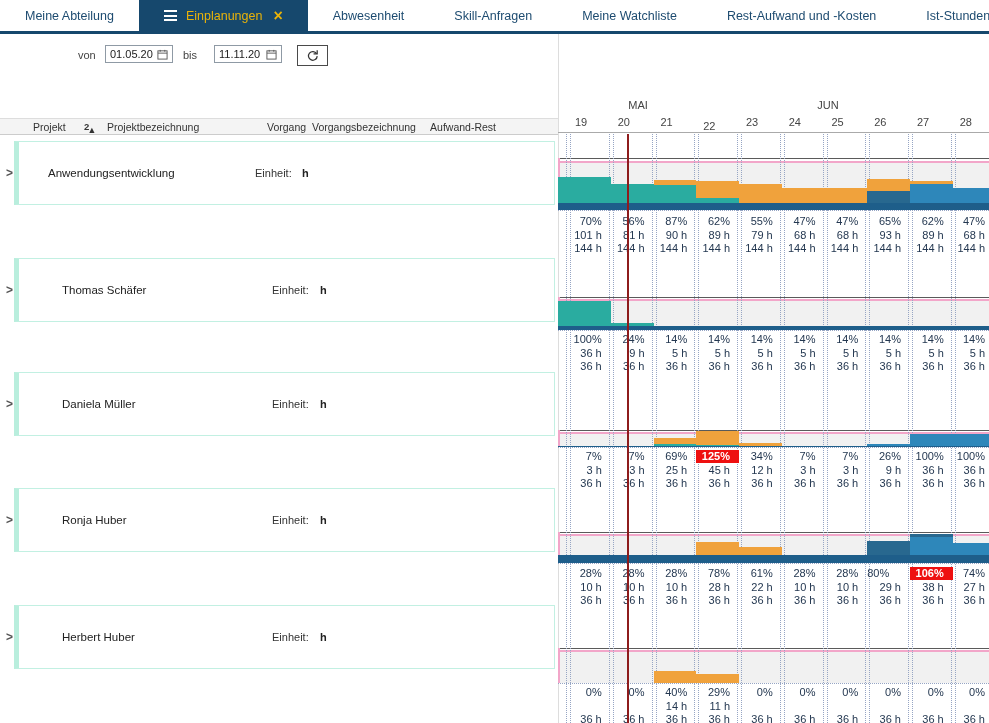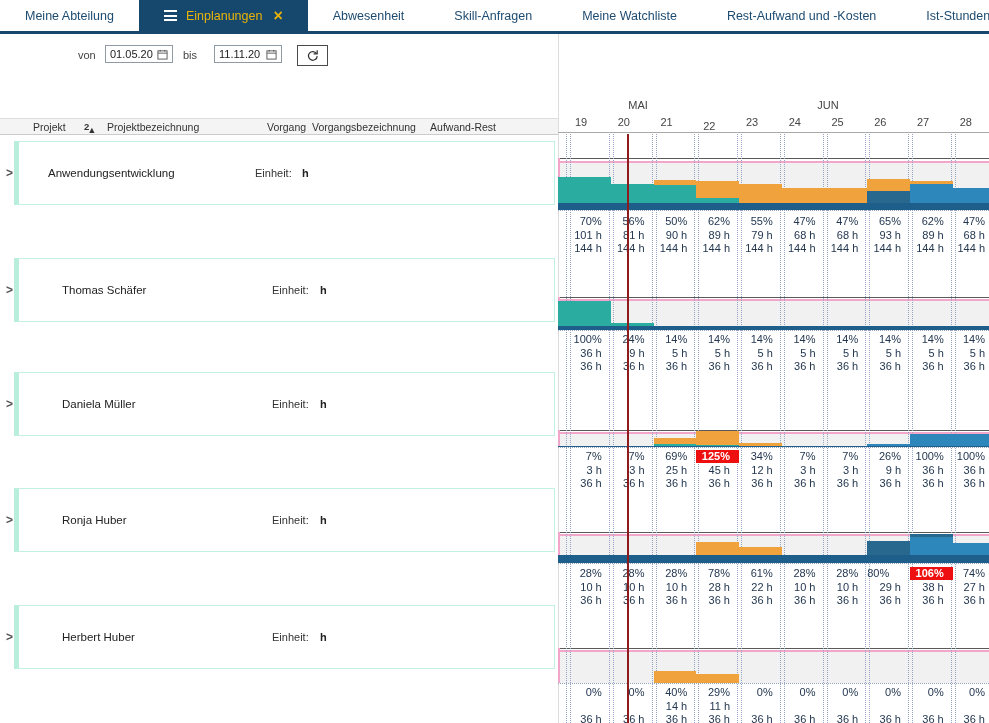--- a/index.html
+++ b/index.html
@@ -200,21 +200,21 @@
       <div class="vcell" style="left: 558px; width: 52.75px; top: 228.5px; padding-right: 9px;">101 h</div>
       <div class="vcell" style="left: 558px; width: 52.75px; top: 242px; padding-right: 9px;">144 h</div>
       <div class="bar" style="left: 610.75px; width: 42.75px; top: 202.95px; height: 7.05px; background: rgb(30, 94, 138);"></div>
       <div class="bar" style="left: 610.75px; width: 42.75px; top: 183.68px; height: 19.27px; background: rgb(42, 172, 160);"></div>
       <div class="vcell" style="left: 610.75px; width: 42.75px; top: 215px; padding-right: 9px;">56%</div>
       <div class="vcell" style="left: 610.75px; width: 42.75px; top: 228.5px; padding-right: 9px;">81 h</div>
       <div class="vcell" style="left: 610.75px; width: 42.75px; top: 242px; padding-right: 9px;">144 h</div>
       <div class="bar" style="left: 653.5px; width: 42.75px; top: 202.95px; height: 7.05px; background: rgb(30, 94, 138);"></div>
       <div class="bar" style="left: 653.5px; width: 42.75px; top: 185.09px; height: 17.86px; background: rgb(42, 172, 160);"></div>
       <div class="bar" style="left: 653.5px; width: 42.75px; top: 180.39px; height: 4.7px; background: rgb(240, 162, 60);"></div>
-      <div class="vcell" style="left: 653.5px; width: 42.75px; top: 215px; padding-right: 9px;">50%</div>
+      <div class="vcell" style="left: 653.5px; width: 42.75px; top: 215px; padding-right: 9px;">87%</div>
       <div class="vcell" style="left: 653.5px; width: 42.75px; top: 228.5px; padding-right: 9px;">90 h</div>
       <div class="vcell" style="left: 653.5px; width: 42.75px; top: 242px; padding-right: 9px;">144 h</div>
       <div class="bar" style="left: 696.25px; width: 42.75px; top: 202.95px; height: 7.05px; background: rgb(30, 94, 138);"></div>
       <div class="bar" style="left: 696.25px; width: 42.75px; top: 198.25px; height: 4.7px; background: rgb(42, 172, 160);"></div>
       <div class="bar" style="left: 696.25px; width: 42.75px; top: 180.86px; height: 17.39px; background: rgb(240, 162, 60);"></div>
       <div class="vcell" style="left: 696.25px; width: 42.75px; top: 215px; padding-right: 9px;">62%</div>
       <div class="vcell" style="left: 696.25px; width: 42.75px; top: 228.5px; padding-right: 9px;">89 h</div>
       <div class="vcell" style="left: 696.25px; width: 42.75px; top: 242px; padding-right: 9px;">144 h</div>
       <div class="bar" style="left: 739px; width: 42.75px; top: 202.95px; height: 7.05px; background: rgb(30, 94, 138);"></div>
       <div class="bar" style="left: 739px; width: 42.75px; top: 184.15px; height: 18.8px; background: rgb(240, 162, 60);"></div>

